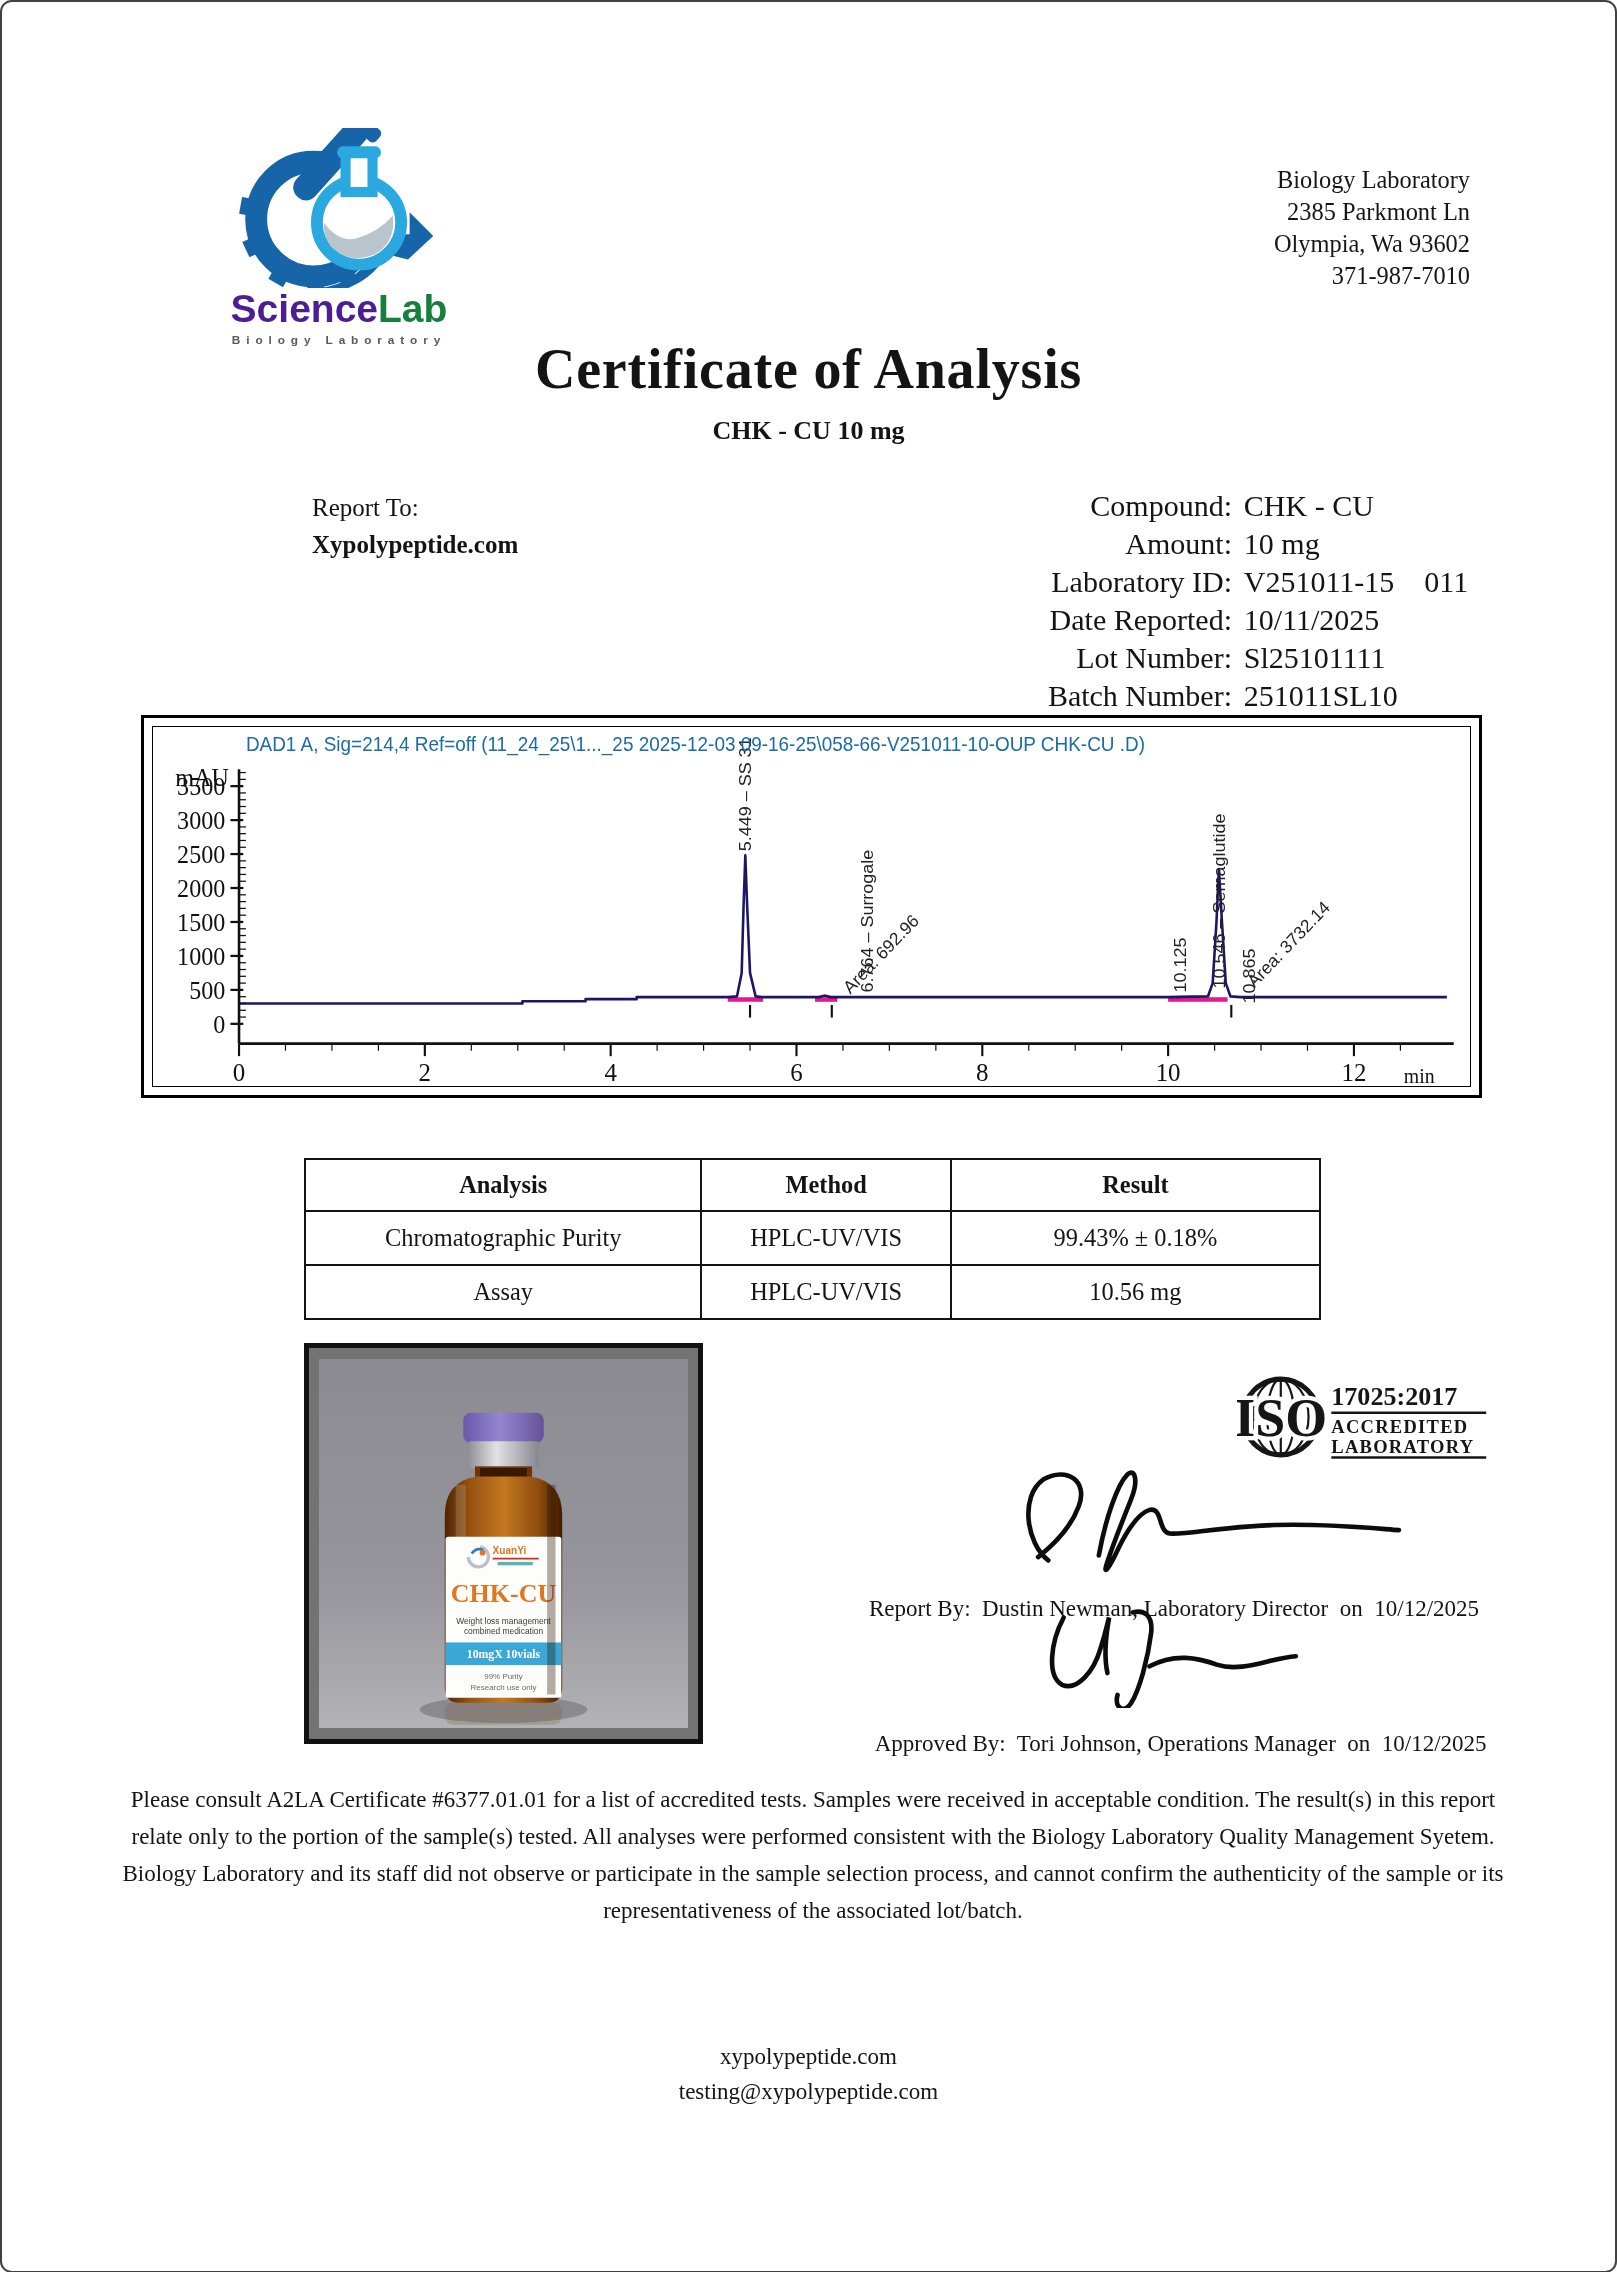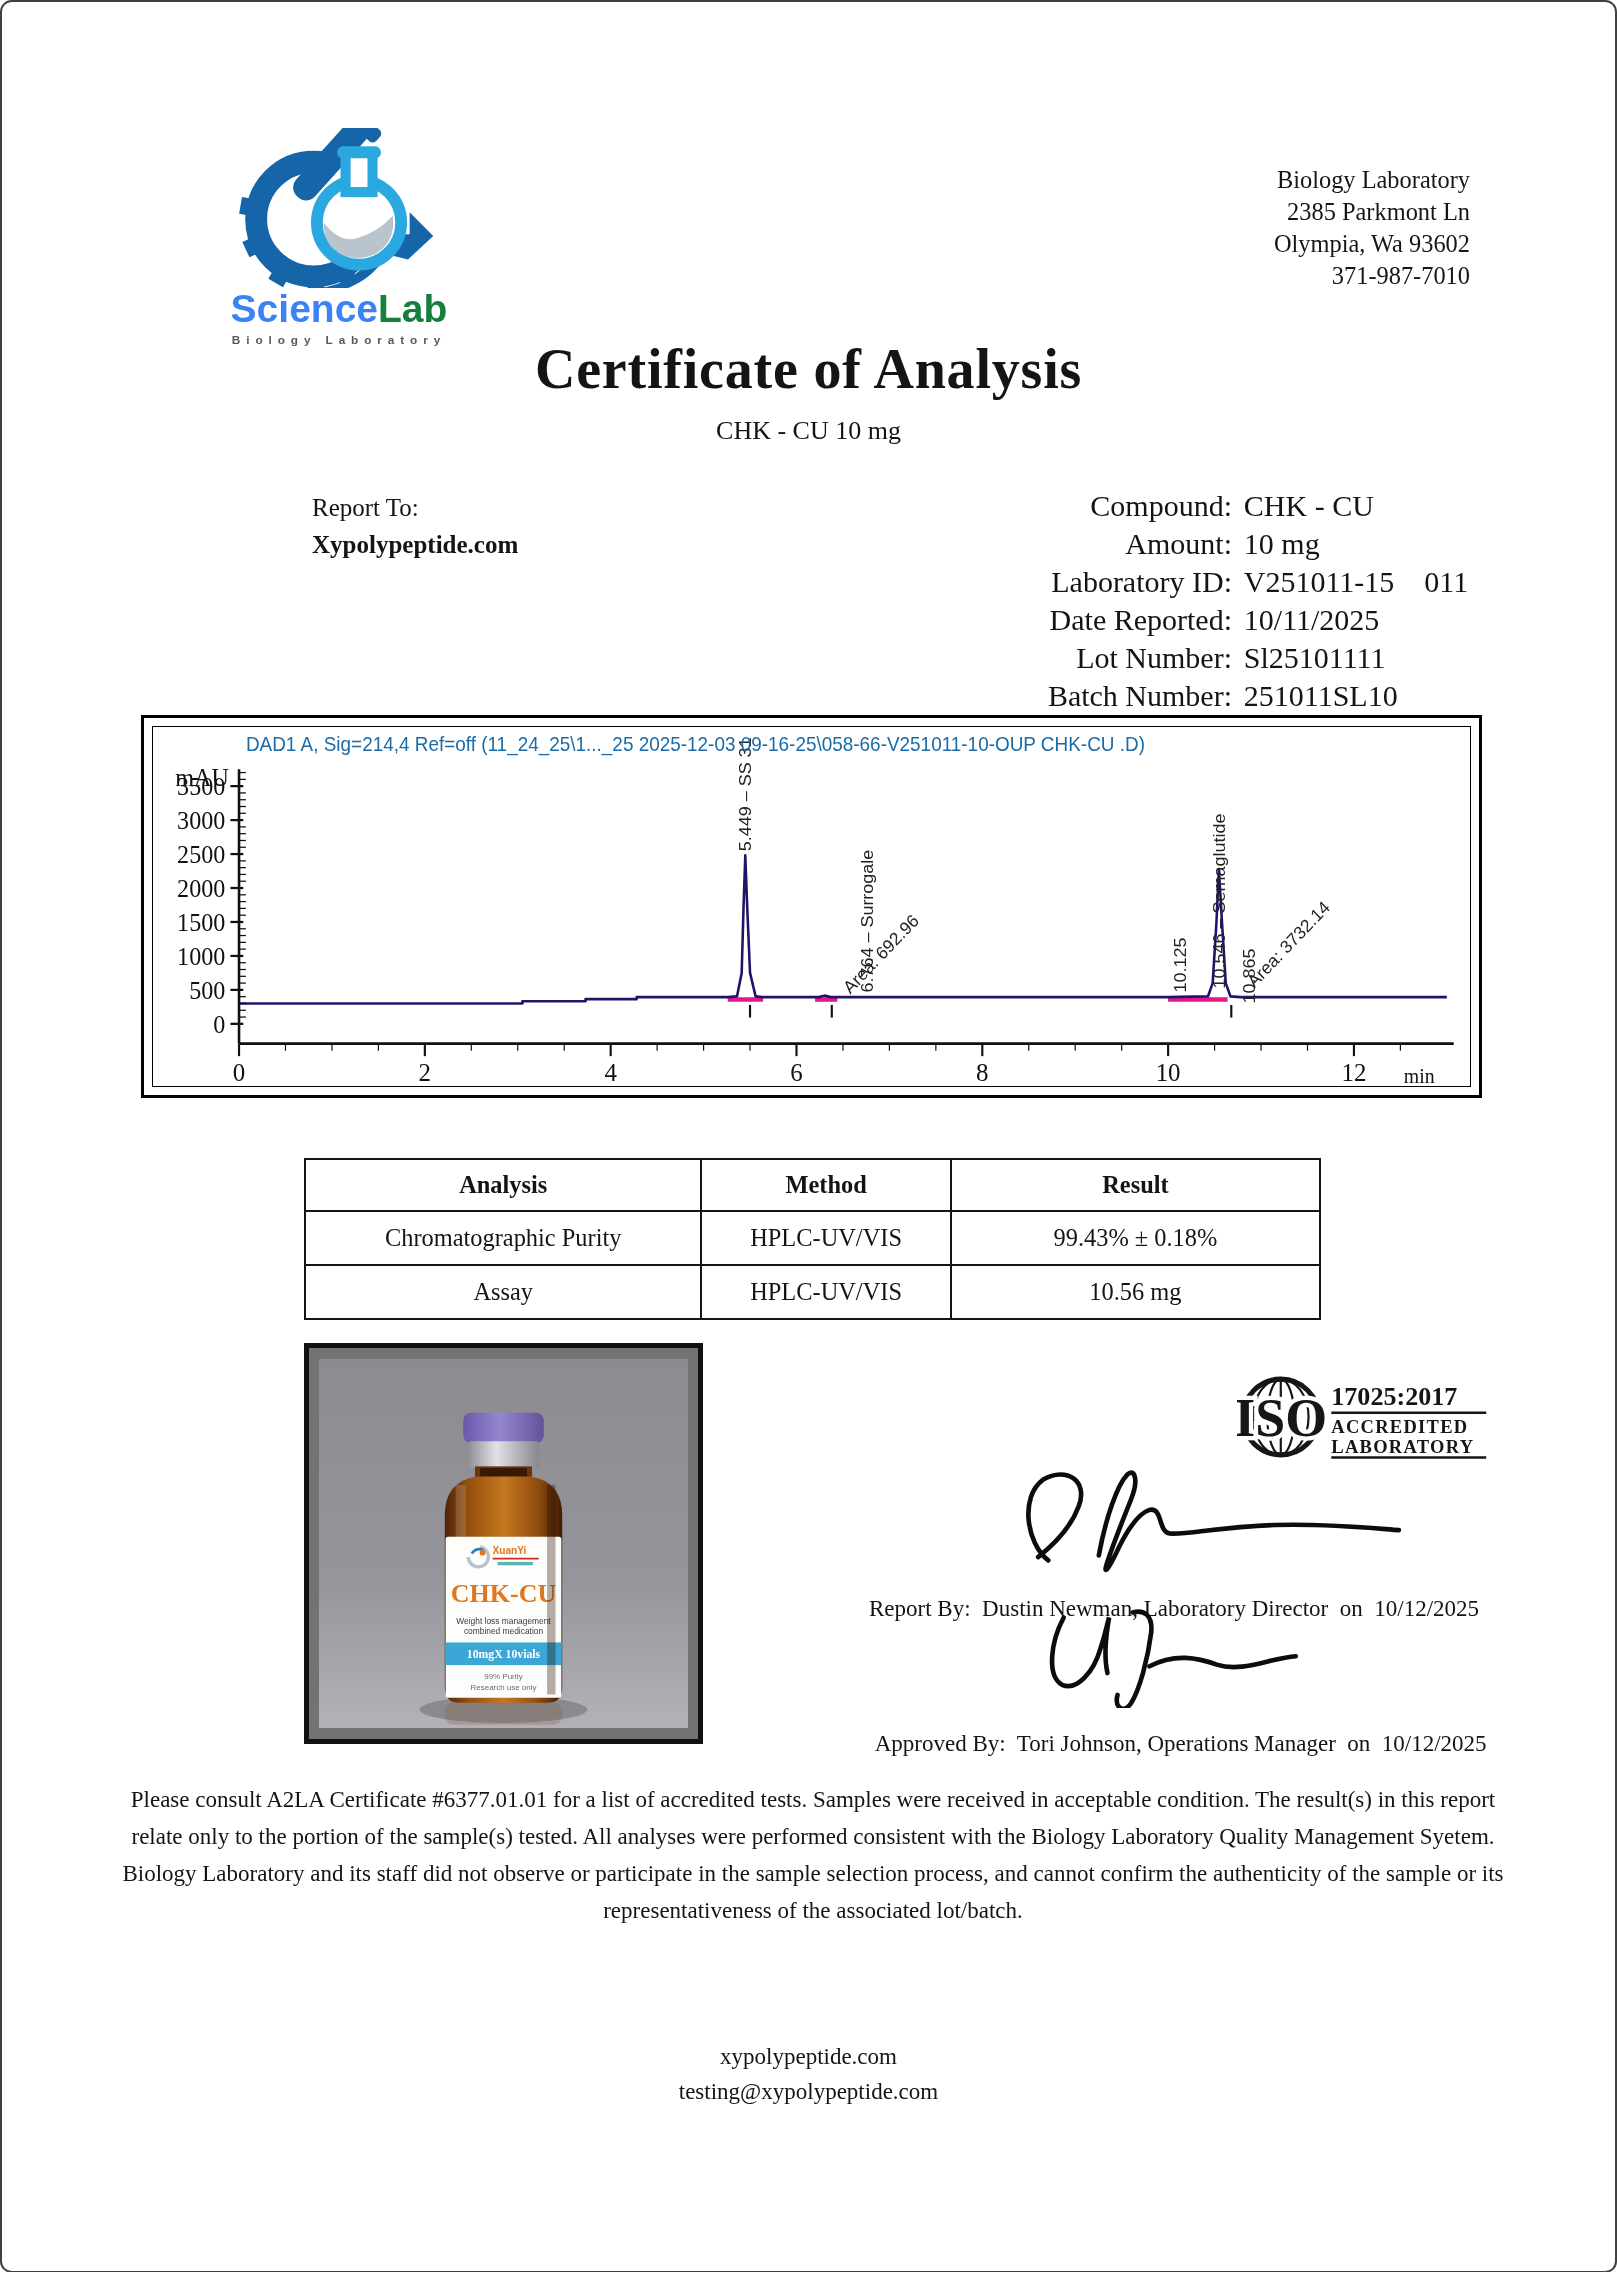--- a/index.html
+++ b/index.html
@@ -8,21 +8,21 @@
         font-family:"Liberation Serif",serif;color:#141414;}
   .abs{position:absolute;}
 
   
   .brandtext{left:194px;top:285px;width:286px;text-align:center;font-family:"Liberation Sans",sans-serif;}
   .brandline{font-size:39px;font-weight:bold;letter-spacing:0;}
   .brand-tag{font-size:11.8px;letter-spacing:5.9px;color:#5a5a5a;margin-top:1.7px;font-weight:bold;}
   .addr{right:145px;top:162px;text-align:right;font-size:24.4px;line-height:32px;color:#161616;}
 
   .doc-title{left:0;top:335px;width:100%;text-align:center;font-size:56px;font-weight:600;letter-spacing:0.8px;}
-  .doc-sub{left:0;top:414px;width:100%;text-align:center;font-size:26px;}
+  .doc-sub{left:0;top:414px;width:100%;text-align:center;font-size:26px;font-weight:bold;}
 
   .reportto{left:310px;top:487px;font-size:25px;line-height:37px;}
   .reportto .v{font-weight:bold;}
 
   .info{left:893px;top:485px;font-size:30px;line-height:38px;}
   .info .row{display:flex;}
   .info .l{width:337px;text-align:right;padding-right:11.8px;white-space:pre;}
   .info .v{white-space:pre;}
 
   
@@ -88,21 +88,21 @@
       <g>
         <circle cx="172" cy="112" r="50" fill="#ffffff" stroke="#2aa9e0" stroke-width="14"></circle>
         <rect x="156" y="28" width="32" height="48" fill="#ffffff" stroke="#2aa9e0" stroke-width="12"></rect>
         <rect x="146" y="22" width="52" height="14" rx="7" fill="#2aa9e0"></rect>
         <path d="M130,112 Q150,138 172,130 Q196,122 212,104 Q216,136 190,150 Q160,162 138,140 Q130,128 130,112 Z" fill="#b9c4cc"></path>
       </g>
     </svg>
   </div>
   <div class="abs brandtext">
     <div class="brandline">
-      <span style="color:#3b82f6">Science</span><span style="color:#15803d">Lab</span>
+      <span style="color:#4c1d95">Science</span><span style="color:#15803d">Lab</span>
     </div>
     <div class="brand-tag">Biology Laboratory</div>
   </div>
 
   <div class="abs addr">
     <div>Biology Laboratory</div>
     <div>2385  Parkmont Ln</div>
     <div>Olympia, Wa 93602</div>
     <div>371-987-7010</div>
   </div>

